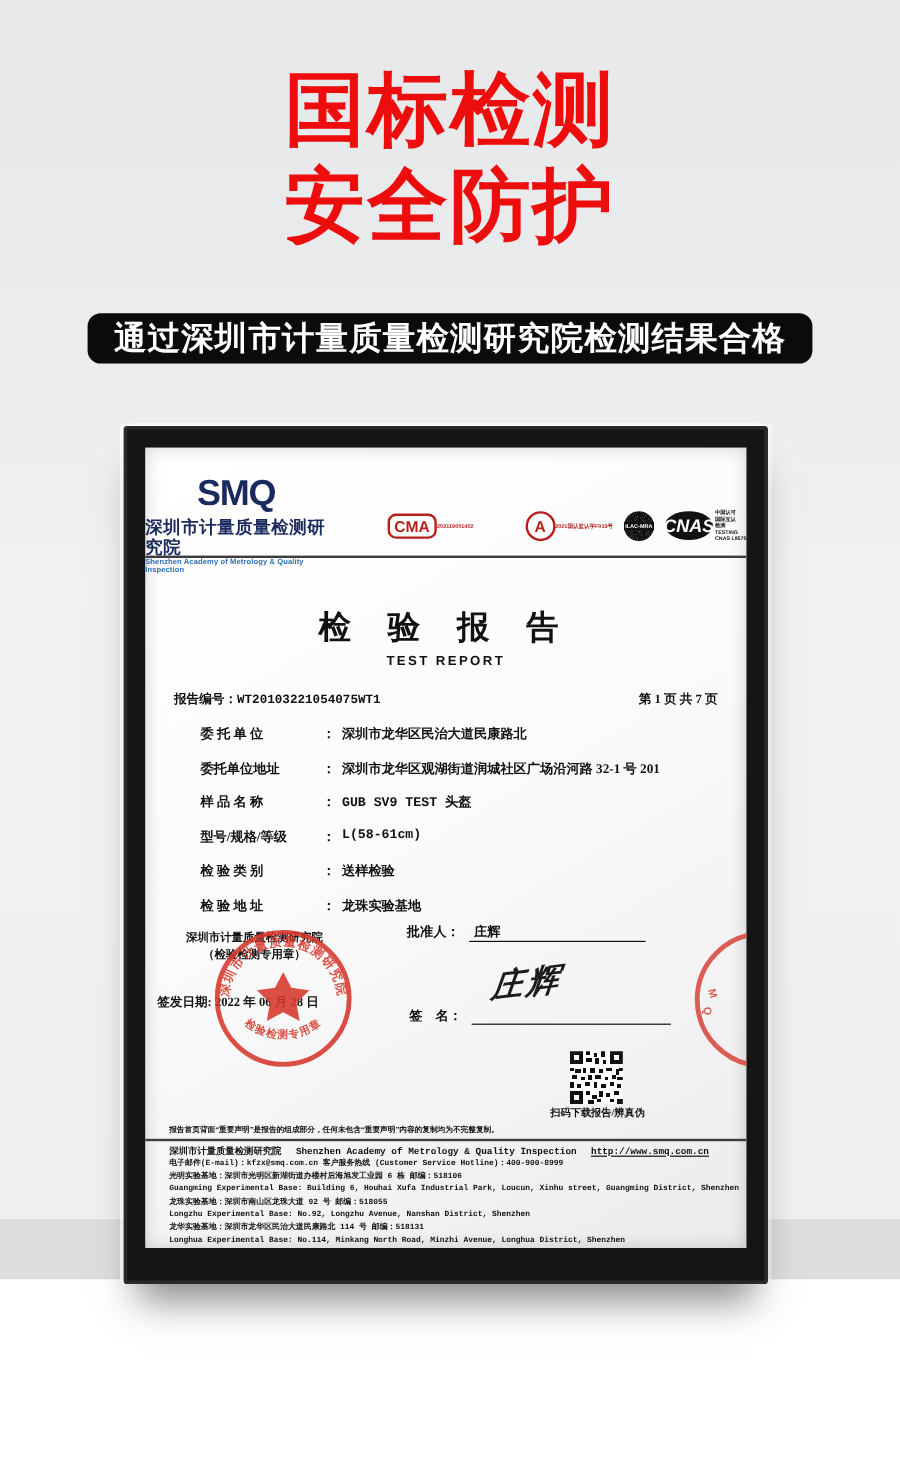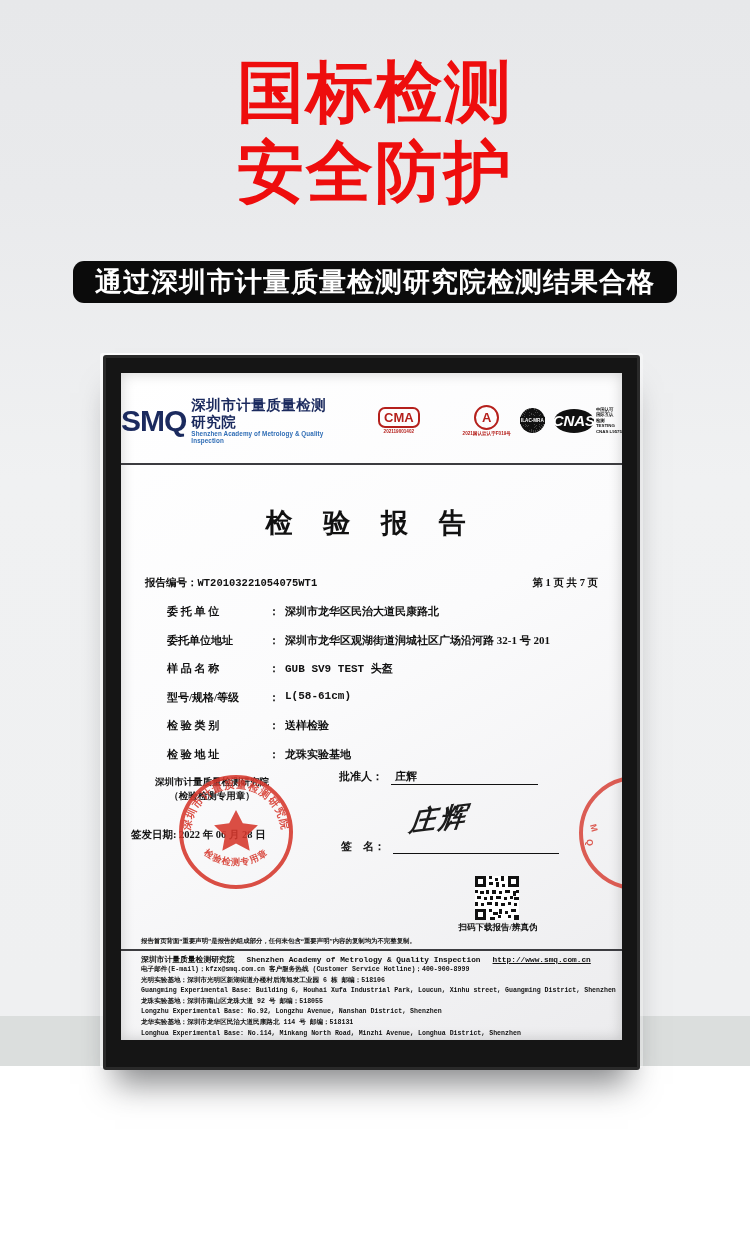--- a/index.html
+++ b/index.html
@@ -18,26 +18,26 @@
   
   .frame{position:absolute;left:103px;top:355px;width:537px;height:715px;box-sizing:border-box;
     background:#151515;border:3px solid #2a2a2a;border-radius:3px;
     box-shadow:-3px -2px 0 rgba(255,255,255,.65),3px -2px 0 rgba(255,255,255,.4),0 26px 30px -12px rgba(40,42,45,.55);}
   .paper{position:absolute;left:15px;top:15px;right:15px;bottom:27px;overflow:hidden;
     background:linear-gradient(150deg,#ffffff 0%,#fbfbfc 45%,#ececee 100%);
     box-shadow:inset 0 0 14px rgba(0,0,0,.18);}
 
   
   .cert-header{position:absolute;top:24px;left:0;width:100%;display:flex;justify-content:center;align-items:center;gap:16px;}
-  .smq{display:flex;align-items:center;gap:5px;}
+  .smq{display:flex;align-items:center;gap:5px;flex-direction:column;}
   .smq-mark{font-size:30px;font-weight:900;color:#1b2a5e;letter-spacing:-1px;line-height:1;}
   .smq-cn{font-size:14.5px;font-weight:800;color:#1b2a5e;line-height:1.15;letter-spacing:.5px;}
   .smq-en{font-size:6.3px;font-weight:700;color:#2f6db5;letter-spacing:.1px;}
   .marks{display:flex;align-items:center;gap:9px;}
-  .mark{display:flex;flex-direction:column;align-items:center;padding-left:34px;}
+  .mark{display:flex;flex-direction:row;align-items:center;padding-left:34px;}
   .cma-box{border:2px solid #b5201c;border-radius:7px;color:#b5201c;font-weight:900;
     font-size:13px;padding:1px 4px;line-height:15px;letter-spacing:0;}
   .mark-num{font-size:4.6px;color:#b5201c;font-weight:700;margin-top:1px;white-space:nowrap;}
   .cal-circ{width:21px;height:21px;border:2px solid #b5201c;border-radius:50%;color:#b5201c;
     font-weight:900;font-size:13px;display:flex;align-items:center;justify-content:center;line-height:1;}
   .ilac{width:25px;height:25px;border-radius:50%;background:#111;color:#fff;font-size:4.6px;font-weight:700;
     display:flex;align-items:center;justify-content:center;text-align:center;
     background-image:repeating-conic-gradient(#111 0 9deg,#444 9deg 11deg);}
   .ilac span{background:#111;padding:1px 0;width:100%;}
   .cnas-wrap{display:flex;align-items:center;gap:2px;}
@@ -144,20 +144,21 @@
               <span>TESTING</span>
               <span>CNAS L9575</span>
             </div>
           </div>
         </div>
       </div>
 
       <div class="rule rule-top"></div>
 
       <div class="cert-title">检 验 报 告</div>
+      <div class="cert-sub">TEST REPORT</div>
 
       <div class="report-row">
         <span class="mono">报告编号：WT20103221054075WT1</span>
         <span>第 1 页 共 7 页</span>
       </div>
 
       <div class="fields">
         <div class="field-row">
           <span class="field-label">委 托 单 位</span>
           <span class="field-colon">：</span>

